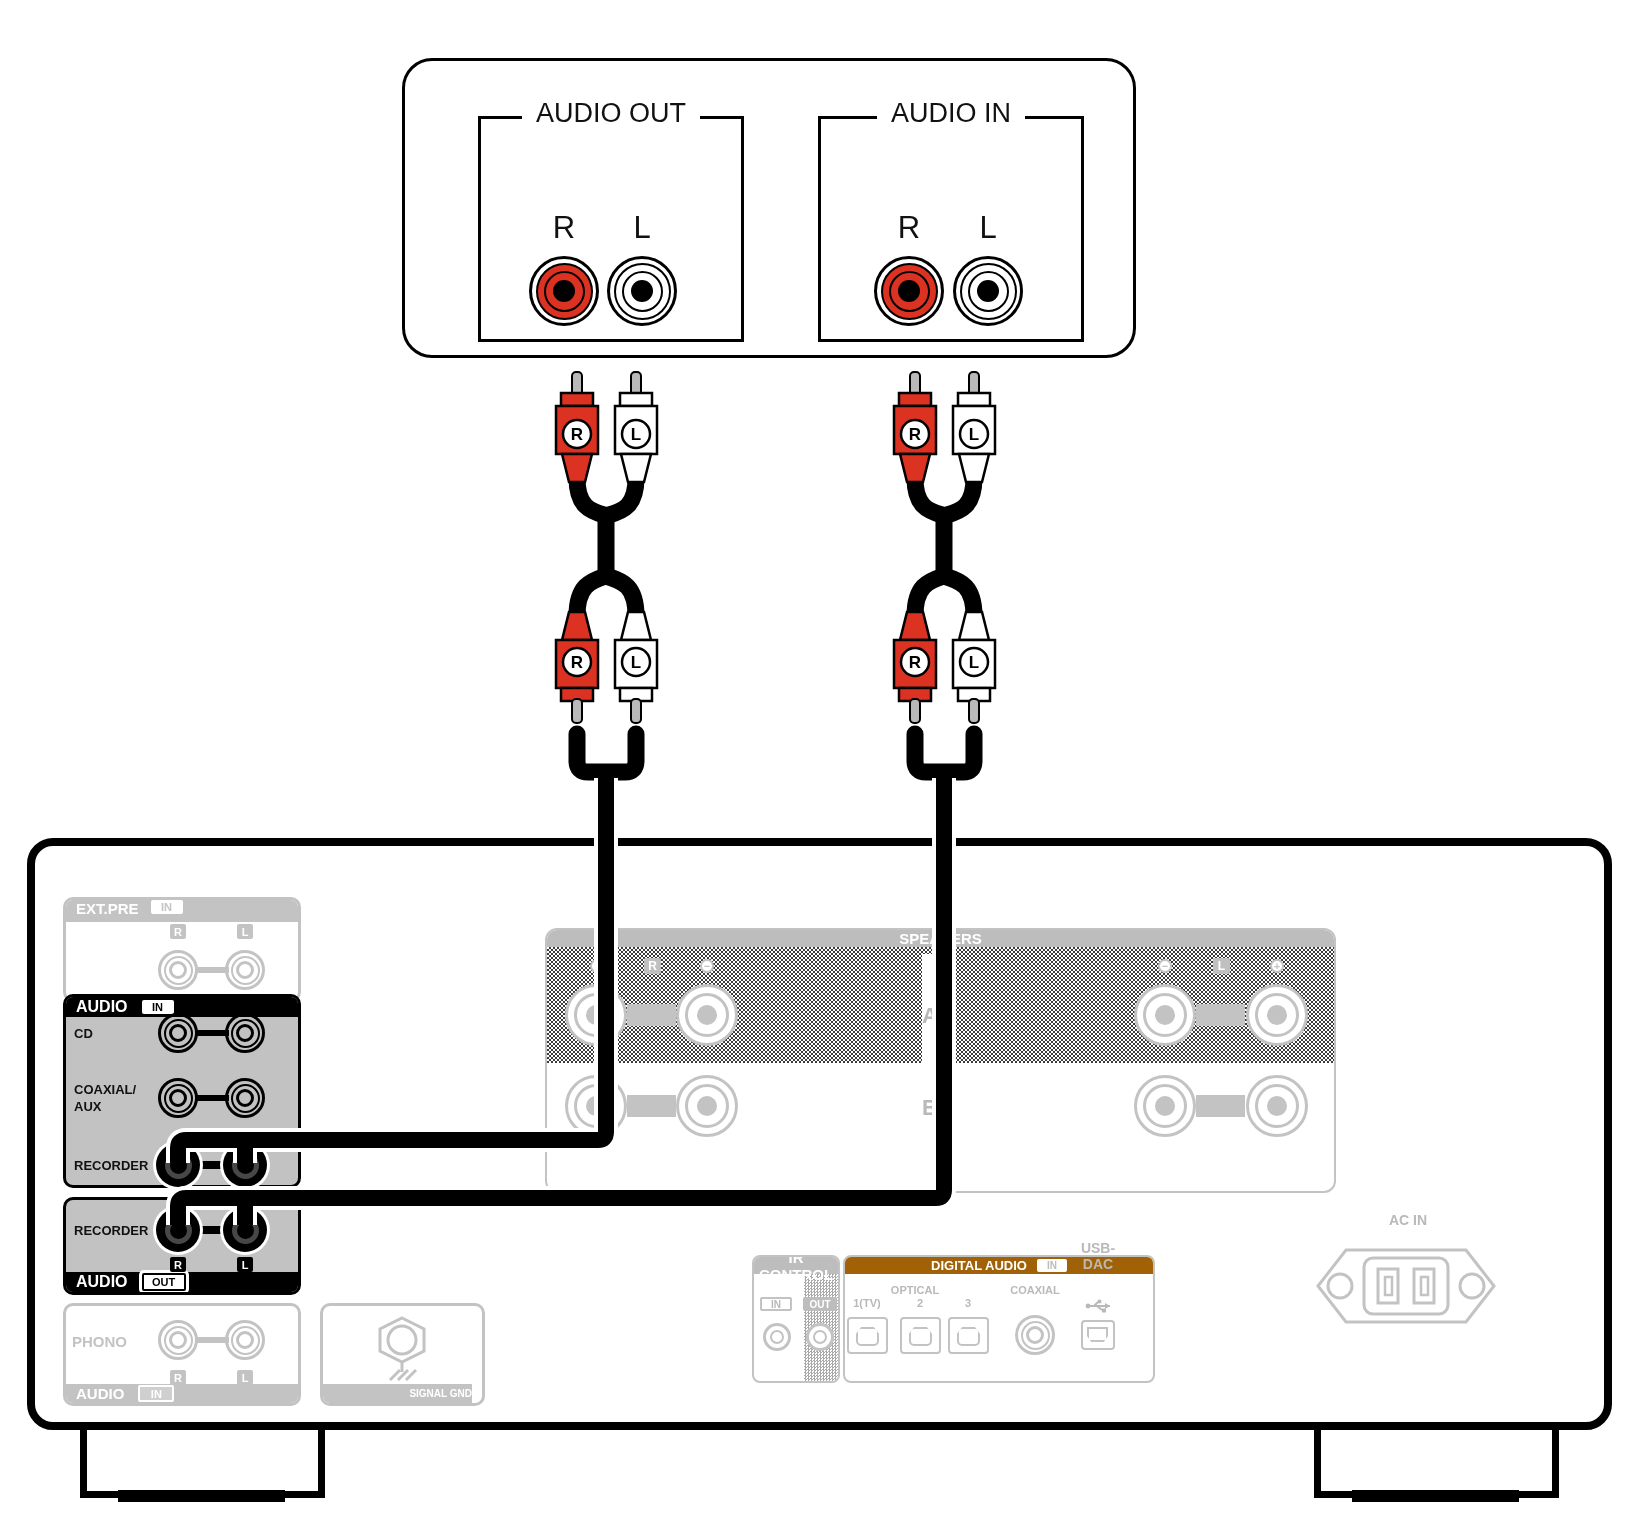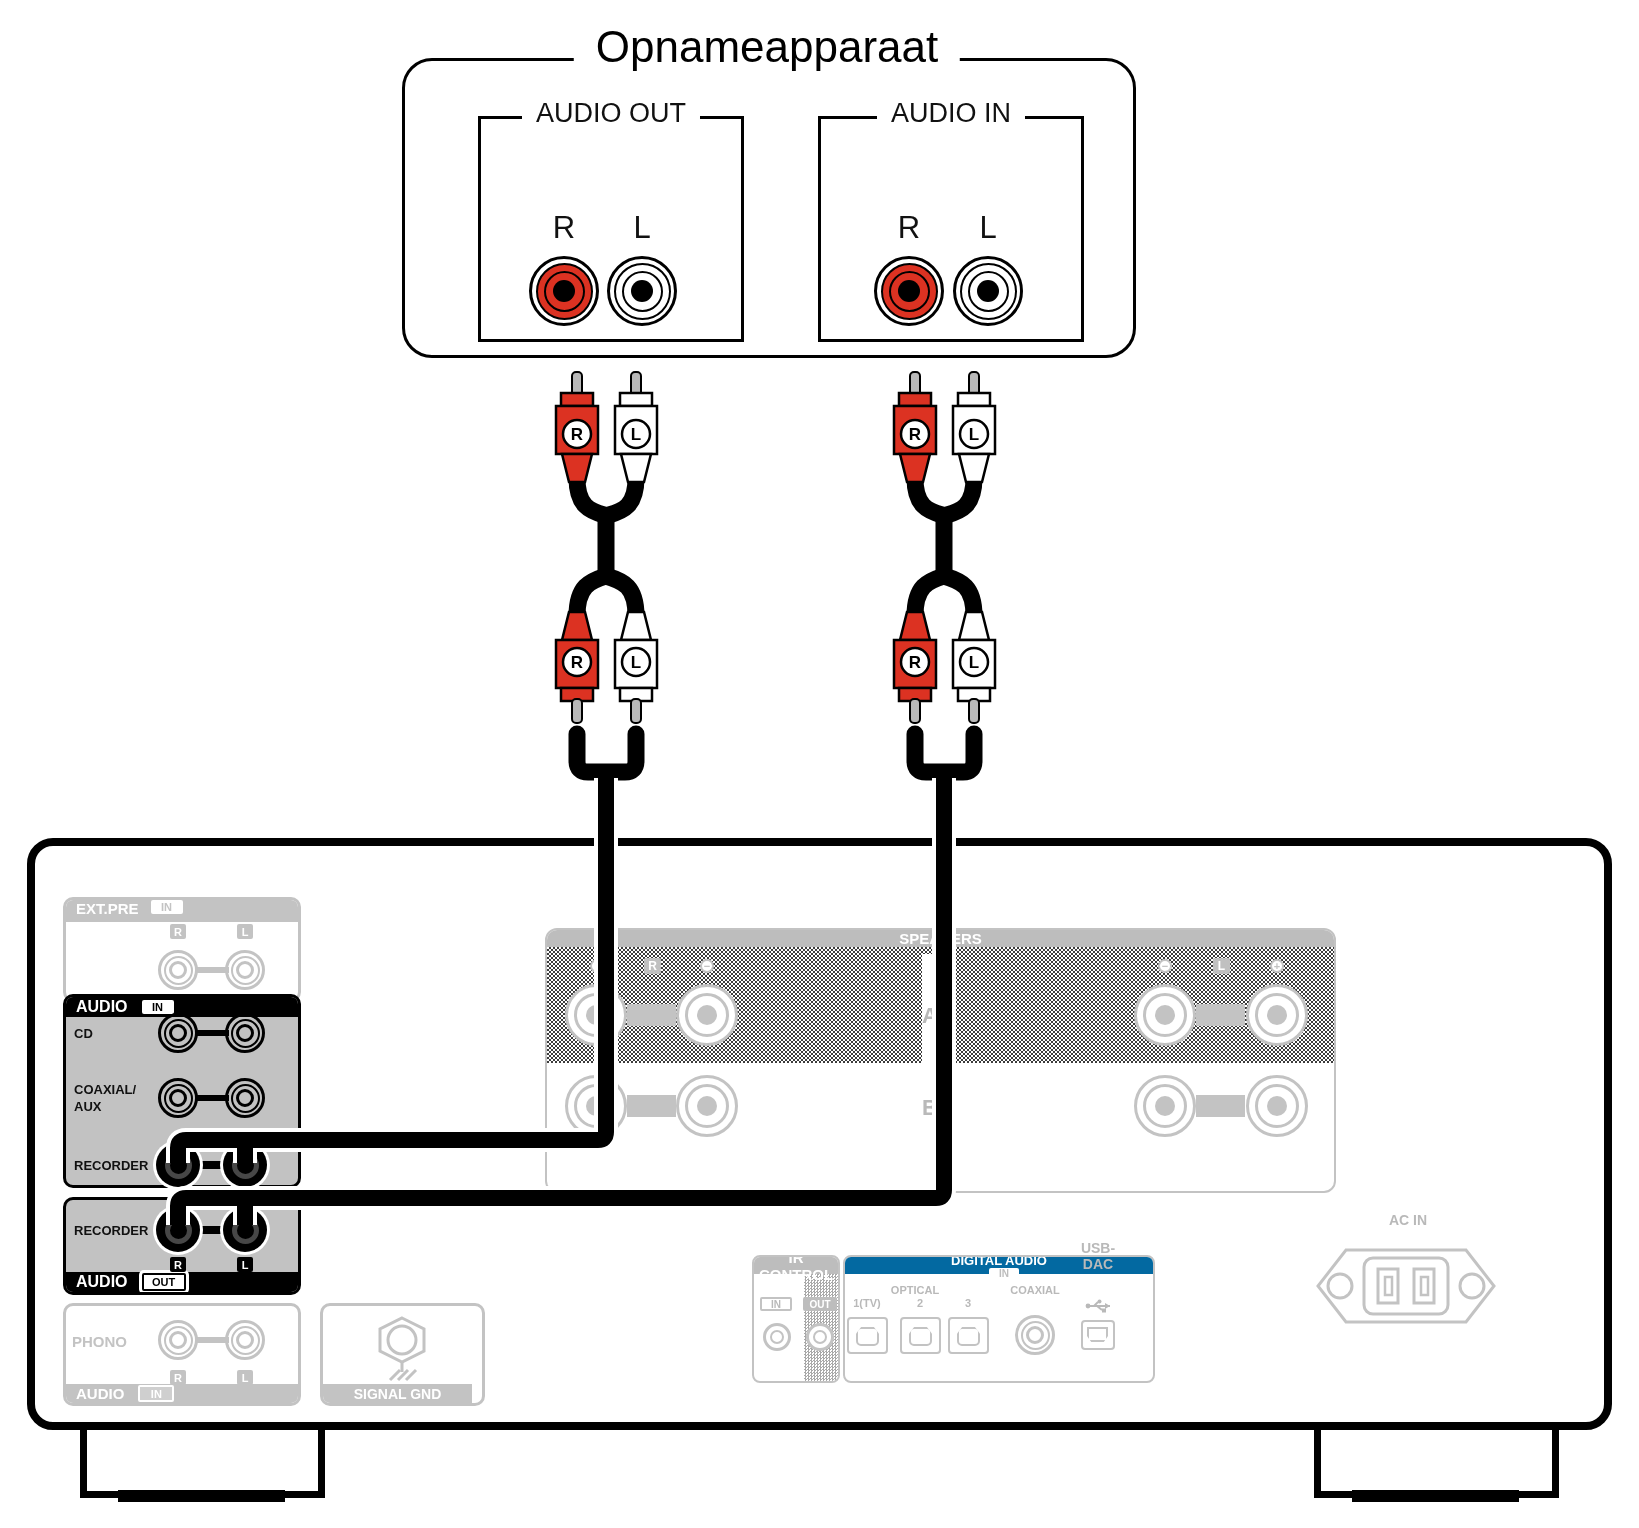--- a/index.html
+++ b/index.html
@@ -47,21 +47,20 @@
   .fadelbl{font-weight:bold;color:#c3c3c3;}
   .bar-conn{position:absolute;background:var(--c);}
   svg text{font-family:"Liberation Sans","DejaVu Sans",sans-serif;}
 </style>
 </head>
 <body>
 
 <div id="stage">
 
   <div class="abs devbox" style="left:402px;top:58px;width:734px;height:300px;"></div>
-  <div class="abs title" style="left:767px;top:22px;">Opnameapparaat</div>
 
   <div class="abs subbox" style="left:478px;top:116px;width:266px;height:226px;"></div>
   <div class="abs boxlabel" style="left:611px;top:116px;">AUDIO OUT</div>
   <div class="abs subbox" style="left:818px;top:116px;width:266px;height:226px;"></div>
   <div class="abs boxlabel" style="left:951px;top:116px;">AUDIO IN</div>
 
   <div class="abs rl" style="left:564px;top:210px;">R</div>
   <div class="abs rl" style="left:642px;top:210px;">L</div>
   <div class="abs rl" style="left:909px;top:210px;">R</div>
   <div class="abs rl" style="left:988px;top:210px;">L</div>
@@ -197,21 +196,21 @@
     </div>
   <div class="abs ctr jack-s" style="--c:#c3c3c3;left:225px;top:1320px;">
       <div class="js1">
         <div class="js2"></div>
       </div>
     </div>
   <div class="abs badge ctr" style="left:170px;top:1370px;width:16px;height:15px;background:#c3c3c3;color:#fff;font-size:11px;">R</div>
   <div class="abs badge ctr" style="left:237px;top:1370px;width:16px;height:15px;background:#c3c3c3;color:#fff;font-size:11px;">L</div>
 
   <div class="abs graypanel" style="left:320px;top:1303px;width:165px;height:103px;">
-    <div class="graybar ctr" style="position:absolute;left:0;right:10px;bottom:0;height:19px;font-size:14px;">
+    <div class="graybar ctr" style="position:absolute;left:0;right:10px;bottom:0;height:19px;font-size:10px;justify-content:flex-end;">
       <span>SIGNAL GND</span>
     </div>
   </div>
   <svg class="abs" style="left:372px;top:1314px;" width="60" height="72" viewBox="0 0 60 72">
     <polygon points="30,4 52,15 52,37 30,48 8,37 8,15" fill="#fff" stroke="#c3c3c3" stroke-width="3"></polygon>
     <circle cx="30" cy="26" r="14" fill="#fff" stroke="#c3c3c3" stroke-width="3"></circle>
     <line x1="30" y1="48" x2="30" y2="58" stroke="#c3c3c3" stroke-width="3"></line>
     <line x1="18" y1="66" x2="28" y2="56" stroke="#c3c3c3" stroke-width="3"></line>
     <line x1="26" y1="66" x2="36" y2="56" stroke="#c3c3c3" stroke-width="3"></line>
     <line x1="34" y1="66" x2="44" y2="56" stroke="#c3c3c3" stroke-width="3"></line>
@@ -290,21 +289,21 @@
   <div class="abs badge ctr" style="left:760px;top:1297px;width:32px;height:14px;background:#fff;border:2px solid #c3c3c3;color:#b9b9b9;font-size:10px;">IN</div>
   <div class="abs badge ctr" style="left:803px;top:1297px;width:34px;height:14px;background:#bdbdbd;color:#fff;font-size:10px;">OUT</div>
   <div class="abs ctr" style="left:763px;top:1323px;width:28px;height:28px;border:3px solid #c3c3c3;border-radius:50%;background:#fff;">
     <div style="width:14px;height:14px;border:2.5px solid #c3c3c3;border-radius:50%;box-sizing:border-box;"></div>
     </div>
   <div class="abs ctr" style="left:806px;top:1323px;width:28px;height:28px;border:3px solid #c3c3c3;border-radius:50%;background:#fff;">
     <div style="width:14px;height:14px;border:2.5px solid #c3c3c3;border-radius:50%;box-sizing:border-box;"></div>
     </div>
 
   <div class="abs" style="left:843px;top:1255px;width:312px;height:128px;border:2px solid #c3c3c3;border-radius:8px;background:#fff;overflow:hidden;">
-    <div class="graybar ctr" style="height:17px;font-size:13px;background:#0369a1;flex-direction:column;">
+    <div class="graybar ctr" style="height:17px;font-size:13px;background:#a16207;">
       <span>DIGITAL AUDIO</span>
       <span class="badge ctr" style="background:#fff;color:#bdbdbd;width:30px;height:13px;font-size:10px;margin-left:10px;display:inline-flex;">IN</span>
     </div>
   </div>
   <div class="abs fadelbl ctr" style="left:885px;top:1284px;width:60px;font-size:11px;color:#b9b9b9;text-align:right;">OPTICAL</div>
   <div class="abs fadelbl ctr" style="left:1005px;top:1284px;width:60px;font-size:11px;color:#b9b9b9;">COAXIAL</div>
   <div class="abs fadelbl ctr" style="left:1068px;top:1240px;width:60px;font-size:14px;color:#b9b9b9;">USB-DAC</div>
   <div class="abs fadelbl ctr" style="left:845px;top:1297px;width:44px;font-size:11px;color:#b9b9b9;">1(TV)</div>
   <div class="abs fadelbl ctr" style="left:908px;top:1297px;width:24px;font-size:11px;color:#b9b9b9;">2</div>
   <div class="abs fadelbl ctr" style="left:956px;top:1297px;width:24px;font-size:11px;color:#b9b9b9;">3</div>

